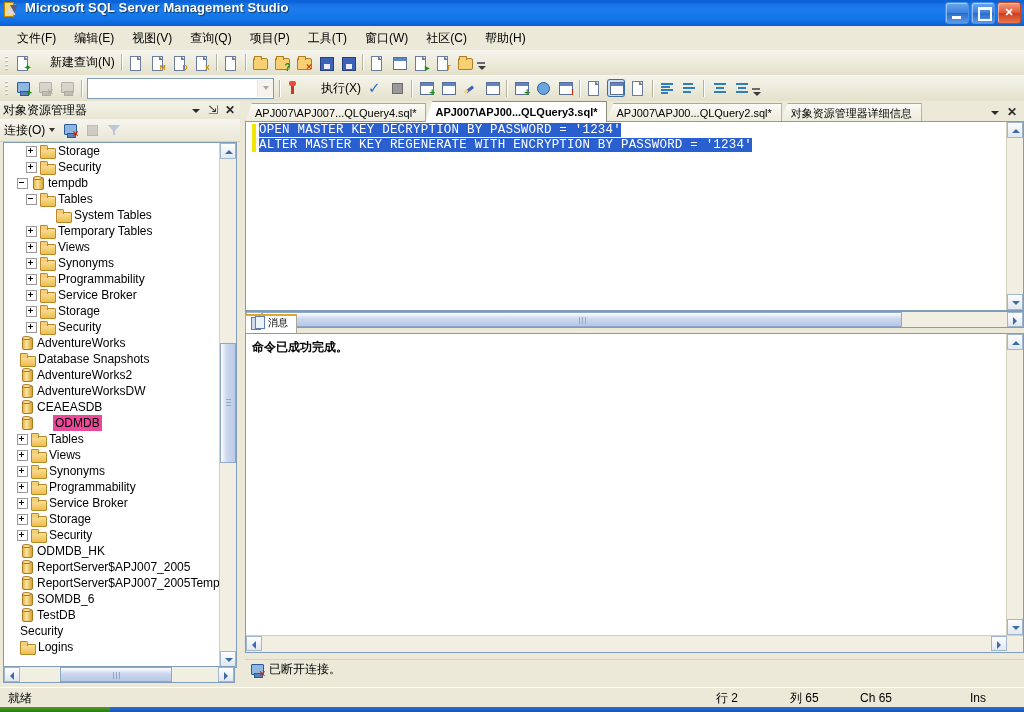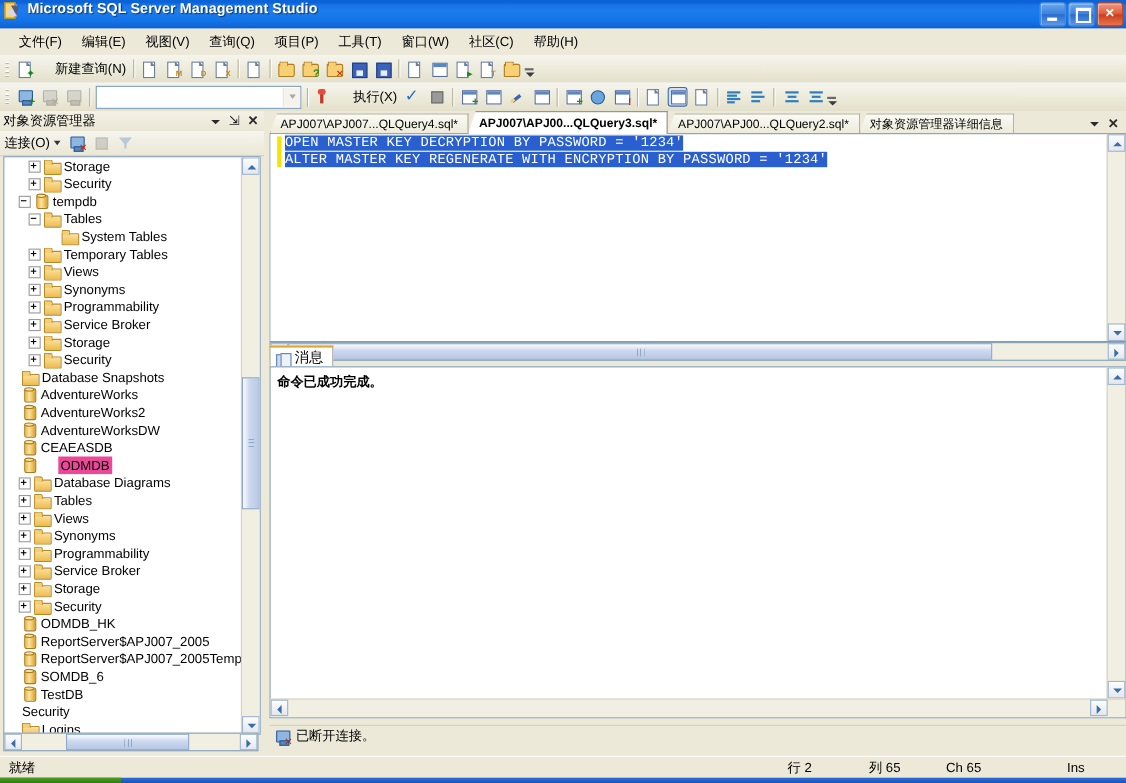--- a/index.html
+++ b/index.html
@@ -208,22 +208,22 @@
   .code .ln{white-space:pre;height:15px;}
   .code .sel{background:#2a5fd0;color:#fff;}
   .ed-vsb{position:absolute;right:0;top:0;width:16px;bottom:0;background:#f1efe2;border-left:1px solid #d4d0c0;}
 
   .ed-hsb{position:absolute;left:0;top:210px;width:779px;height:17px;background:#f1efe2;border:1px solid #7f9db9;box-sizing:border-box;}
 
   
   .res{position:absolute;left:0;top:213px;width:779px;height:350px;}
   .res-tabs{position:absolute;left:0;top:0;height:20px;display:flex;align-items:flex-end;}
   .res-tab{
-    height:18px;padding:0 8px 0 5px;display:flex;align-items:flex-end;gap:4px;
-    font-size:13px;background:#fff;border:1px solid #aca899;border-bottom:none;
+    height:18px;padding:0 8px 0 5px;display:flex;align-items:flex-start;gap:4px;
+    font-size:10px;background:#fff;border:1px solid #aca899;border-bottom:none;
     border-top:2px solid #e0a72a;
     margin-top:39px;
   }
   .msg-ic{width:13px;height:13px;position:relative;}
   .msg-ic .p1{position:absolute;left:0;top:1px;width:8px;height:11px;background:#cfdcee;border:1px solid #5b7fae;}
   .msg-ic .p2{position:absolute;left:4px;top:0px;width:8px;height:11px;background:#eef3fa;border:1px solid #5b7fae;}
   .res-body{position:absolute;left:0;top:19px;width:779px;height:320px;background:#fff;border:1px solid #7f9db9;box-sizing:border-box;}
   .res-text{position:absolute;left:6px;top:5px;font-size:12px;color:#000;font-weight:bold;}
   .res-vsb{position:absolute;right:0;top:0;width:16px;bottom:17px;background:#f1efe2;border-left:1px solid #d4d0c0;}
   .res-hsb{position:absolute;left:0;right:0;bottom:0;height:16px;background:#f1efe2;border-top:1px solid #d4d0c0;}
@@ -655,42 +655,42 @@
             <span class="tgl plus"></span>
             <span class="fldr">
               <span class="b"></span>
               <span class="t"></span>
             </span>
             <span class="tlabel">Security</span>
           </div>
           <div class="trow">
             <span style="width: 4px; flex: 0 0 auto;"></span>
             <span class="tspace"></span>
+            <span class="dbcyl">
+              <span class="bod"></span>
+              <span class="cap"></span>
+            </span>
+            <span class="tlabel">AdventureWorks</span>
+          </div>
+          <div class="trow">
+            <span style="width: 4px; flex: 0 0 auto;"></span>
+            <span class="tspace"></span>
             <span class="fldr">
               <span class="b"></span>
               <span class="t"></span>
             </span>
             <span class="tlabel">Database Snapshots</span>
           </div>
           <div class="trow">
             <span style="width: 4px; flex: 0 0 auto;"></span>
             <span class="tspace"></span>
             <span class="dbcyl">
               <span class="bod"></span>
               <span class="cap"></span>
             </span>
-            <span class="tlabel">AdventureWorks</span>
-          </div>
-          <div class="trow">
-            <span style="width: 4px; flex: 0 0 auto;"></span>
-            <span class="tspace"></span>
-            <span class="dbcyl">
-              <span class="bod"></span>
-              <span class="cap"></span>
-            </span>
             <span class="tlabel">AdventureWorks2</span>
           </div>
           <div class="trow">
             <span style="width: 4px; flex: 0 0 auto;"></span>
             <span class="tspace"></span>
             <span class="dbcyl">
               <span class="bod"></span>
               <span class="cap"></span>
             </span>
             <span class="tlabel">AdventureWorksDW</span>
@@ -705,29 +705,20 @@
             <span class="tlabel">CEAEASDB</span>
           </div>
           <div class="trow">
             <span style="width: 4px; flex: 0 0 auto;"></span>
             <span class="tspace"></span>
             <span class="dbcyl">
               <span class="bod"></span>
               <span class="cap"></span>
             </span>
             <span class="tlabel sel">ODMDB</span>
-          </div>
-          <div class="trow">
-            <span style="width: 13px; flex: 0 0 auto;"></span>
-            <span class="tgl plus"></span>
-            <span class="fldr">
-              <span class="b"></span>
-              <span class="t"></span>
-            </span>
-            <span class="tlabel">Database Diagrams</span>
           </div>
           <div class="trow">
             <span style="width: 13px; flex: 0 0 auto;"></span>
             <span class="tgl plus"></span>
             <span class="fldr">
               <span class="b"></span>
               <span class="t"></span>
             </span>
             <span class="tlabel">Tables</span>
           </div>

